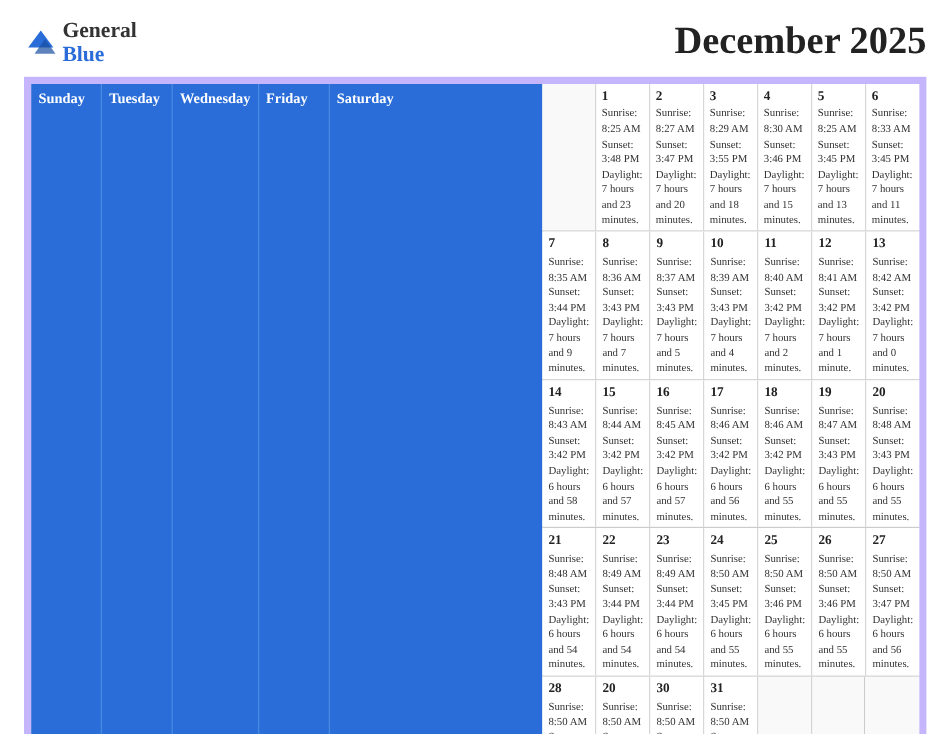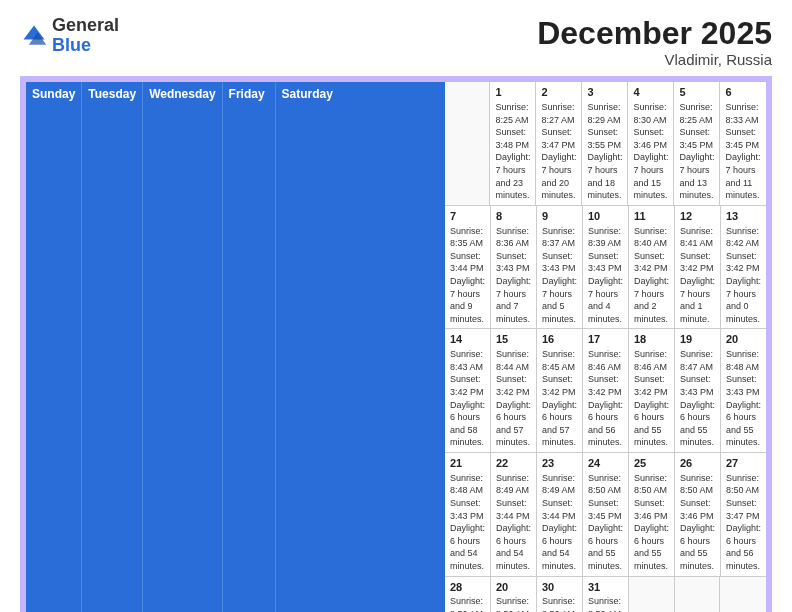--- a/index.html
+++ b/index.html
@@ -9,20 +9,21 @@
       font-family: Arial, sans-serif;
       background: #fff;
       overflow: hidden;
     }
     .page {
       width: 792px;
       height: 612px;
       padding: 16px 20px 10px 20px;
       display: flex;
       flex-direction: column;
+      font-family: Liberation Serif, serif;
     }
     .header {
       display: flex;
       justify-content: space-between;
       align-items: flex-start;
       margin-bottom: 8px;
     }
     .logo {
       display: flex;
       align-items: center;
@@ -119,21 +120,20 @@
         <polygon points="16,4 28,20 4,20" fill="#2a6dd9"></polygon>
         <polygon points="20,12 30,26 10,26" fill="#1a4fa0" opacity="0.7"></polygon>
       </svg>
       <div class="logo-text">
         <span class="logo-general">General</span><br>
         <span class="logo-blue">Blue</span>
       </div>
     </div>
     <div class="title-block">
       <div class="month-year">December 2025</div>
-      <div class="location">Vladimir, Russia</div>
     </div>
   </div>
 
   <div class="calendar">
     <div class="cal-header">
       <div class="cal-header-cell">Sunday</div>
       <div class="cal-header-cell">Tuesday</div>
       <div class="cal-header-cell">Wednesday</div>
       <div class="cal-header-cell">Friday</div>
       <div class="cal-header-cell">Saturday</div>

